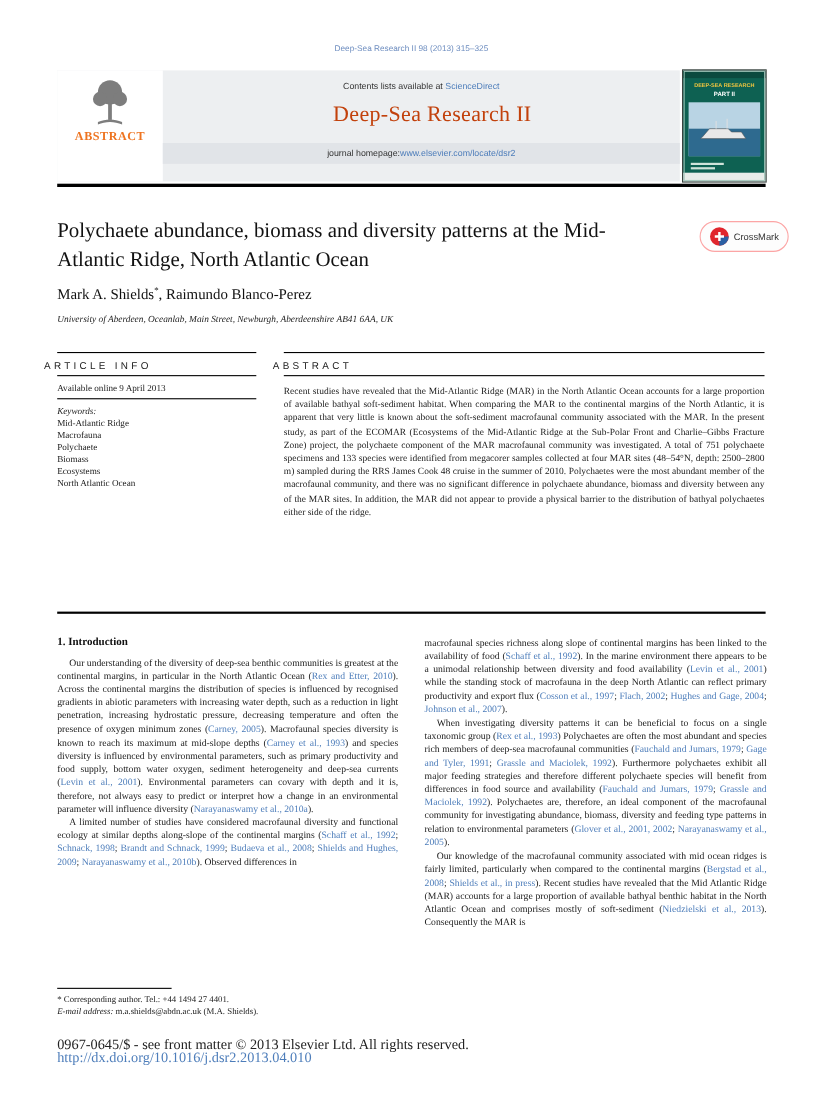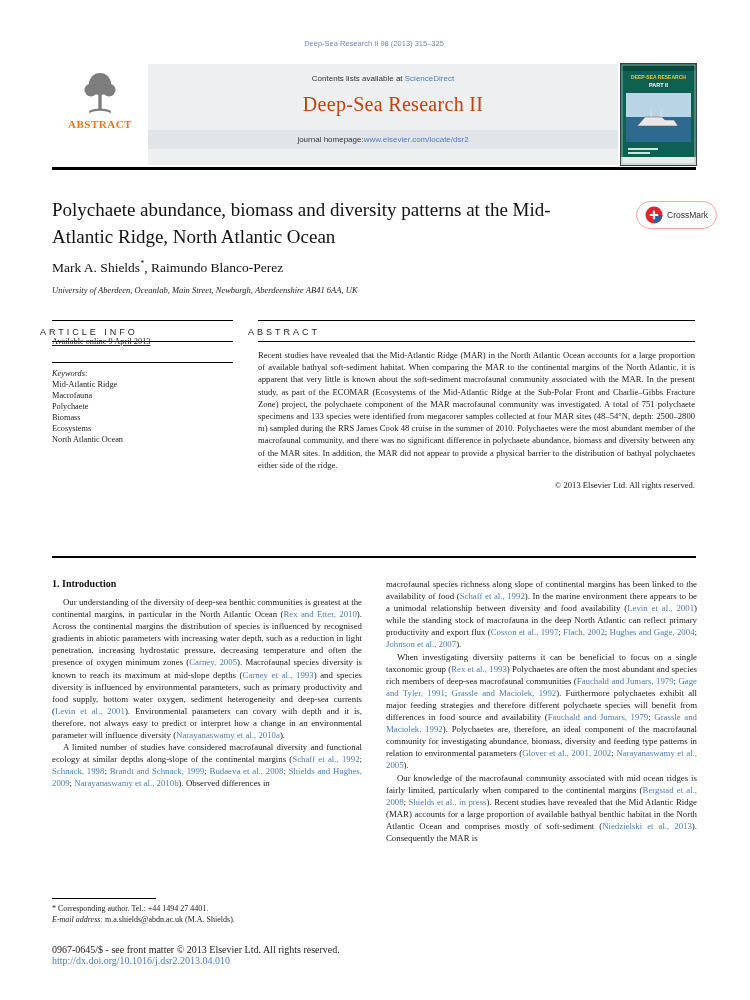--- a/index.html
+++ b/index.html
@@ -43,21 +43,21 @@
   .authors sup{font-size:8px;color:#111;}
   .affiliation{position:absolute;left:52px;top:285px;font-size:8.5px;font-style:italic;color:#222;}
 
   
   .rule-info-top-l{left:52px;top:320px;width:181px;height:1px;}
   .rule-info-top-r{left:258px;top:320px;width:437px;height:1px;}
   .sec-heading{position:absolute;font-family:"Liberation Sans",sans-serif;font-size:9px;
                letter-spacing:3px;color:#222;}
   .rule-info-mid-l{left:52px;top:341px;width:181px;height:1px;}
   .rule-info-mid-r{left:258px;top:341px;width:437px;height:1px;}
-  .avail-online{position:absolute;left:52px;top:337px;width:181px;font-size:8.3px;color:#222;text-decoration:underline;}
+  .avail-online{position:absolute;left:52px;top:348px;width:181px;font-size:8.3px;color:#222;}
   .rule-avail{left:52px;top:362px;width:181px;height:1px;}
   .keywords{position:absolute;left:52px;top:368px;width:181px;font-size:8.3px;line-height:11px;color:#222;}
   .kw-label{font-style:italic;}
   .abstract{position:absolute;left:258px;top:349px;width:437px;font-size:8.6px;line-height:12.2px;
             text-align:justify;color:#1a1a1a;}
   .abstract-copy{margin-top:8px;text-align:right;}
   .rule-info-bottom{left:52px;top:556px;width:644px;height:1.5px;}
 
   
   .intro-heading{position:absolute;left:52px;top:578px;font-size:10px;font-weight:bold;color:#111;}
@@ -67,21 +67,21 @@
   .para{margin:0;}
   .para.indent{text-indent:11px;}
   .cite{color:#4d7dba;}
 
   
   .footnote{position:absolute;left:52px;top:898px;width:310px;font-size:8px;line-height:11px;color:#222;}
   .footnote-rule{width:104px;border-top:1px solid #000;margin-bottom:4px;}
   .em-it{font-style:italic;}
 
   
-  .bottom-matter{position:absolute;left:52px;top:944px;font-size:10px;line-height:11px;color:#222;}
+  .bottom-matter{position:absolute;left:52px;top:944px;font-size:13px;line-height:11px;color:#222;}
   .doi-link{color:#4d7dba;}
 </style>
 </head>
 <body>
 
 <div class="page">
 
   <div class="cite-line">Deep-Sea Research II 98 (2013) 315–325</div>
 
   <div class="header-box">
@@ -160,21 +160,20 @@
         <div class="kw-item">Macrofauna</div>
         <div class="kw-item">Polychaete</div>
         <div class="kw-item">Biomass</div>
         <div class="kw-item">Ecosystems</div>
         <div class="kw-item">North Atlantic Ocean</div>
       </div>
   </div>
 
   <div class="abstract">
     <div>Recent studies have revealed that the Mid-Atlantic Ridge (MAR) in the North Atlantic Ocean accounts for a large proportion of available bathyal soft-sediment habitat. When comparing the MAR to the continental margins of the North Atlantic, it is apparent that very little is known about the soft-sediment macrofaunal community associated with the MAR. In the present study, as part of the ECOMAR (Ecosystems of the Mid-Atlantic Ridge at the Sub-Polar Front and Charlie–Gibbs Fracture Zone) project, the polychaete component of the MAR macrofaunal community was investigated. A total of 751 polychaete specimens and 133 species were identified from megacorer samples collected at four MAR sites (48–54°N, depth: 2500–2800 m) sampled during the RRS James Cook 48 cruise in the summer of 2010. Polychaetes were the most abundant member of the macrofaunal community, and there was no significant difference in polychaete abundance, biomass and diversity between any of the MAR sites. In addition, the MAR did not appear to provide a physical barrier to the distribution of bathyal polychaetes either side of the ridge.</div>
-    <div class="abstract-copy">© 2013 Elsevier Ltd. All rights reserved.</div>
   </div>
 
   <div class="hr rule-info-bottom"></div>
 
   <div class="intro-heading">1. Introduction</div>
   <div class="col col-left">
       <p class="para indent"><span>Our understanding of the diversity of deep-sea benthic communities is greatest at the continental margins, in particular in the North Atlantic Ocean (</span><span class="cite">Rex and Etter, 2010</span><span>). Across the continental margins the distribution of species is influenced by recognised gradients in abiotic parameters with increasing water depth, such as a reduction in light penetration, increasing hydrostatic pressure, decreasing temperature and often the presence of oxygen minimum zones (</span><span class="cite">Carney, 2005</span><span>). Macrofaunal species diversity is known to reach its maximum at mid-slope depths (</span><span class="cite">Carney et al., 1993</span><span>) and species diversity is influenced by environmental parameters, such as primary productivity and food supply, bottom water oxygen, sediment heterogeneity and deep-sea currents (</span><span class="cite">Levin et al., 2001</span><span>). Environmental parameters can covary with depth and it is, therefore, not always easy to predict or interpret how a change in an environmental parameter will influence diversity (</span><span class="cite">Narayanaswamy et al., 2010a</span><span>).</span></p>
       <p class="para indent"><span>A limited number of studies have considered macrofaunal diversity and functional ecology at similar depths along-slope of the continental margins (</span><span class="cite">Schaff et al., 1992</span><span>; </span><span class="cite">Schnack, 1998</span><span>; </span><span class="cite">Brandt and Schnack, 1999</span><span>; </span><span class="cite">Budaeva et al., 2008</span><span>; </span><span class="cite">Shields and Hughes, 2009</span><span>; </span><span class="cite">Narayanaswamy et al., 2010b</span><span>). Observed differences in</span></p>
     </div>
   <div class="col col-right">

